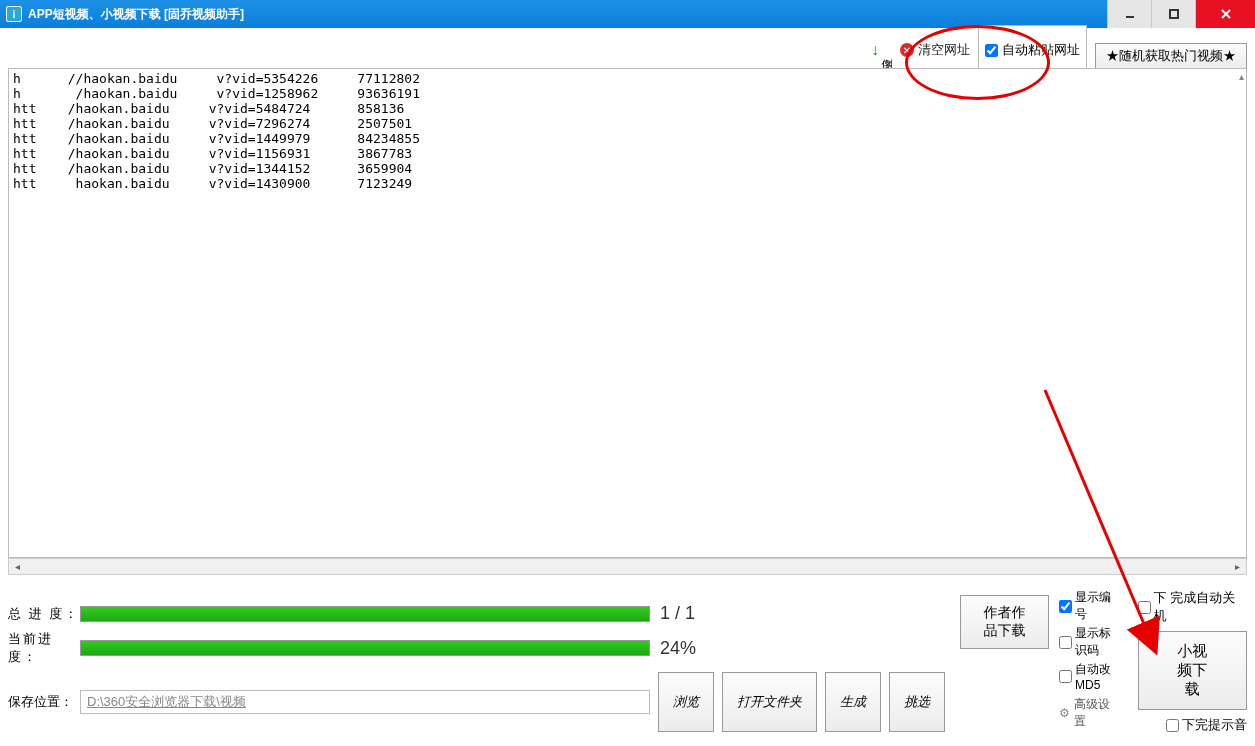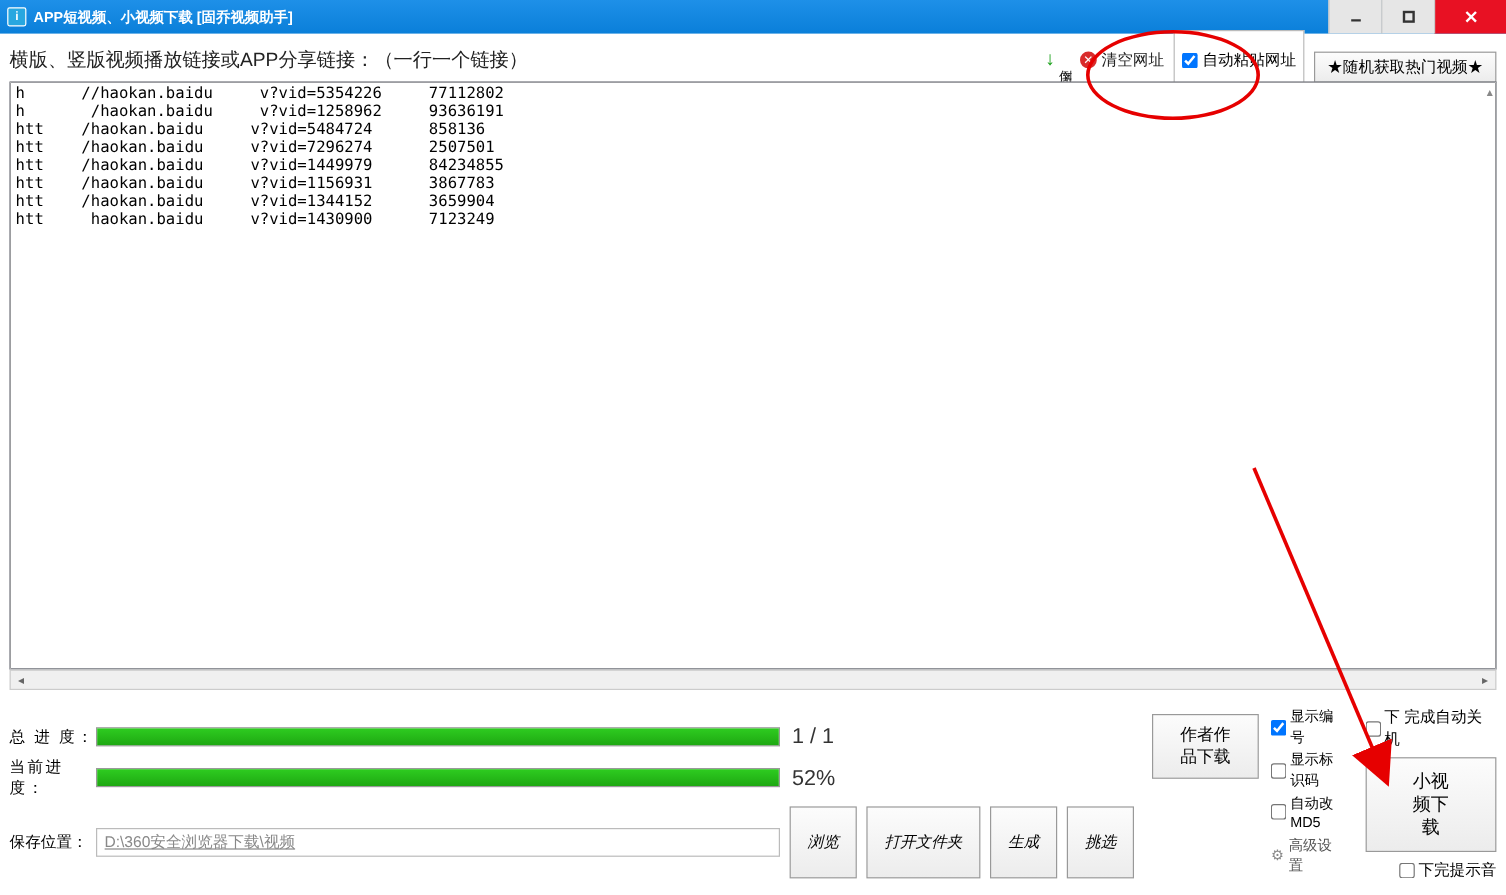--- a/index.html
+++ b/index.html
@@ -111,21 +111,21 @@
   border: 1px solid #999;
   background: linear-gradient(#fcfcfc,#ececec);
   padding: 3px 10px;
   cursor: pointer;
   font-size: 13px;
   margin-top: 12px;
 }
 .url-area {
   flex: 1;
   border: 1px solid #bbb;
-  background: #0f172a;
+  background: #fef9c3;
   position: relative;
   overflow: hidden;
 }
 .url-text {
   width: 100%;
   height: 100%;
   border: none;
   resize: none;
   font-family: "SimSun", monospace;
   font-size: 13px;
@@ -280,21 +280,20 @@
     <svg width="14" height="14">
         <line x1="3" y1="3" x2="11" y2="11" stroke="#fff" stroke-width="2"></line>
         <line x1="11" y1="3" x2="3" y2="11" stroke="#fff" stroke-width="2"></line>
       </svg>
   </span>
 </div>
 
 <div class="content">
 
   <div class="topbar">
-    <span class="label-big">横版、竖版视频播放链接或APP分享链接：（一行一个链接）</span>
     <span class="spacer"></span>
     <span class="sort-btn">
       <span class="arrow">↓</span>
       <span style="writing-mode:vertical-rl;font-size:11px;line-height:11px;">倒序</span>
     </span>
     <span class="clear-btn">
       <span class="x">✕</span>
       <span>清空网址</span>
     </span>
     <label class="chk-label">
@@ -330,21 +329,21 @@
           <div class="pbar">
             <div class="fill" id="total-fill" style="width: 100%;"></div>
           </div>
           <span class="ptext">1 / 1</span>
         </div>
         <div class="row">
           <span class="plabel">当前进度：</span>
           <div class="pbar">
             <div class="fill" id="cur-fill" style="width: 100%;"></div>
           </div>
-          <span class="ptext">52%</span>
+          <span class="ptext">24%</span>
         </div>
         <div class="row save-row">
           <span class="plabel" style="letter-spacing:0;">保存位置：</span>
           <input class="save-input" value="D:\360安全浏览器下载\视频" style="">
           <button class="small-btn">浏览</button>
           <button class="small-btn">打开文件夹</button>
           <button class="small-btn">生成</button>
           <button class="small-btn">挑选</button>
         </div>
       </div>

